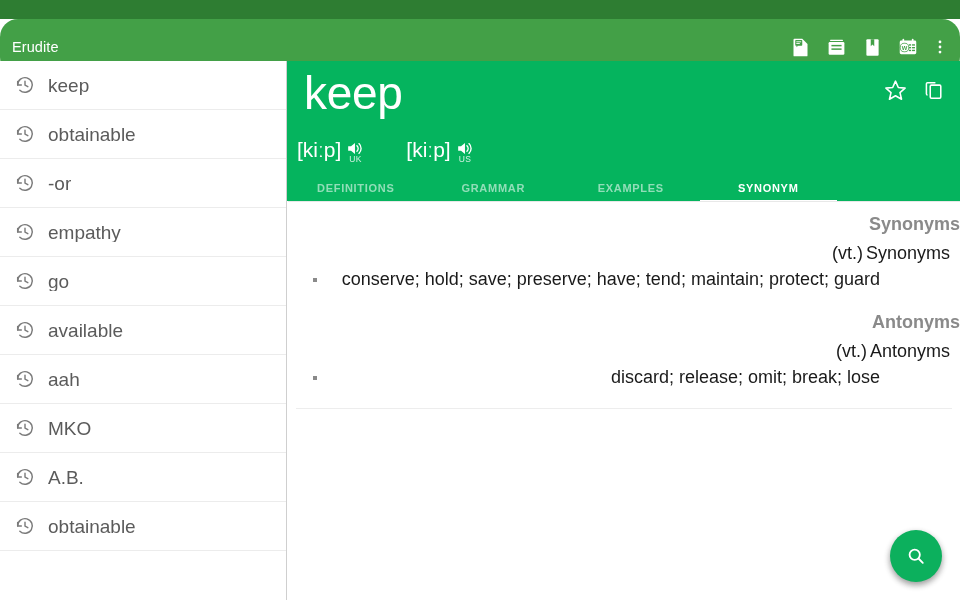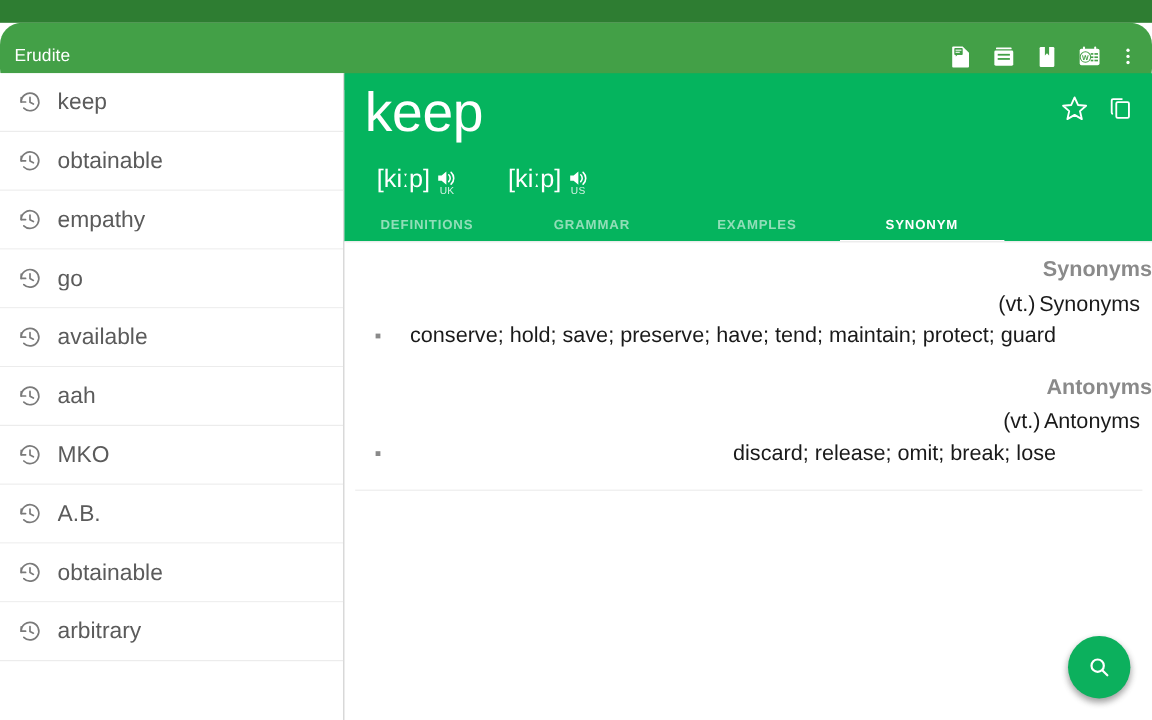--- a/index.html
+++ b/index.html
@@ -114,21 +114,21 @@
     left: 17px;
     top: 7px;
     color: #ffffff;
     font-size: 46px;
     font-weight: 400;
     line-height: 1.1;
     letter-spacing: -0.3px;
   }
   .phonetics {
     position: absolute;
-    left: 27px;
+    left: 10px;
     top: 78px;
     display: flex;
     align-items: flex-start;
   }
   .phon-group {
     display: flex;
     align-items: flex-start;
     margin-right: 42px;
     cursor: pointer;
   }
@@ -355,20 +355,30 @@
         <span class="hist-icon">
           <svg width="20" height="20" viewBox="0 0 24 24" fill="none" stroke="#7a7a7a" stroke-width="1.7" stroke-linecap="round" stroke-linejoin="round">
             <path d="M3.2 12a8.8 8.8 0 1 1 2.6 6.2"></path>
             <polyline points="3.2,7.6 3.2,12 7.6,12"></polyline>
             <polyline points="12,7.4 12,12.2 15.4,14"></polyline>
           </svg>
         </span>
         <span class="hist-label">obtainable</span>
       </div>
 
+      <div class="history-item">
+        <span class="hist-icon">
+          <svg width="20" height="20" viewBox="0 0 24 24" fill="none" stroke="#7a7a7a" stroke-width="1.7" stroke-linecap="round" stroke-linejoin="round">
+            <path d="M3.2 12a8.8 8.8 0 1 1 2.6 6.2"></path>
+            <polyline points="3.2,7.6 3.2,12 7.6,12"></polyline>
+            <polyline points="12,7.4 12,12.2 15.4,14"></polyline>
+          </svg>
+        </span>
+        <span class="hist-label">-or</span>
+      </div>
 
       <div class="history-item">
         <span class="hist-icon">
           <svg width="20" height="20" viewBox="0 0 24 24" fill="none" stroke="#7a7a7a" stroke-width="1.7" stroke-linecap="round" stroke-linejoin="round">
             <path d="M3.2 12a8.8 8.8 0 1 1 2.6 6.2"></path>
             <polyline points="3.2,7.6 3.2,12 7.6,12"></polyline>
             <polyline points="12,7.4 12,12.2 15.4,14"></polyline>
           </svg>
         </span>
         <span class="hist-label">empathy</span>
@@ -433,30 +443,20 @@
         <span class="hist-icon">
           <svg width="20" height="20" viewBox="0 0 24 24" fill="none" stroke="#7a7a7a" stroke-width="1.7" stroke-linecap="round" stroke-linejoin="round">
             <path d="M3.2 12a8.8 8.8 0 1 1 2.6 6.2"></path>
             <polyline points="3.2,7.6 3.2,12 7.6,12"></polyline>
             <polyline points="12,7.4 12,12.2 15.4,14"></polyline>
           </svg>
         </span>
         <span class="hist-label">obtainable</span>
       </div>
 
-      <div class="history-item">
-        <span class="hist-icon">
-          <svg width="20" height="20" viewBox="0 0 24 24" fill="none" stroke="#7a7a7a" stroke-width="1.7" stroke-linecap="round" stroke-linejoin="round">
-            <path d="M3.2 12a8.8 8.8 0 1 1 2.6 6.2"></path>
-            <polyline points="3.2,7.6 3.2,12 7.6,12"></polyline>
-            <polyline points="12,7.4 12,12.2 15.4,14"></polyline>
-          </svg>
-        </span>
-        <span class="hist-label">arbitrary</span>
-      </div>
 
     </div>
   </div>
 
   <div class="word-header">
     <div class="word-title">keep</div>
 
     <div class="phonetics">
 
       <div class="phon-group">

